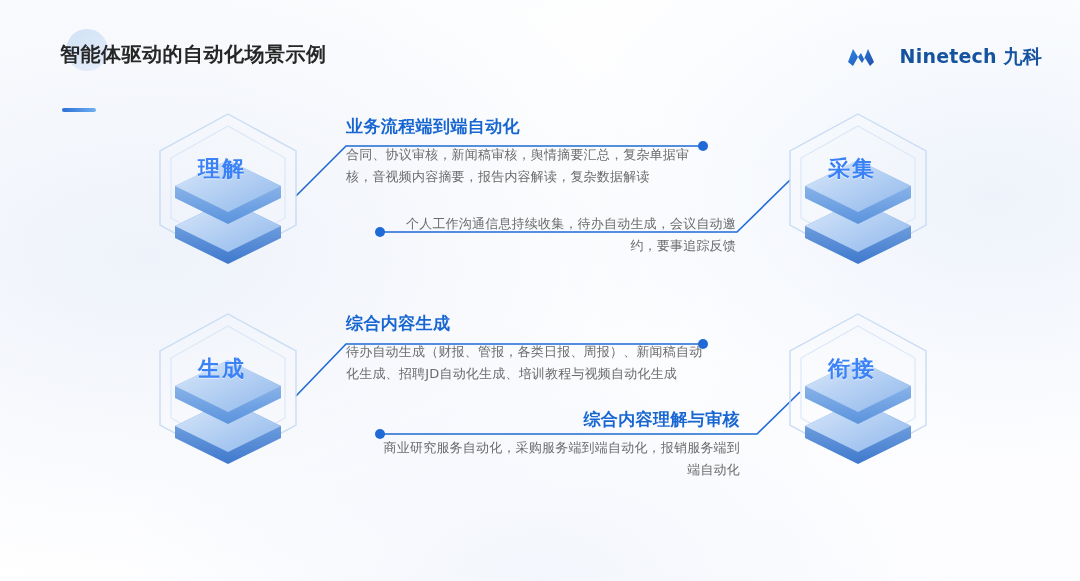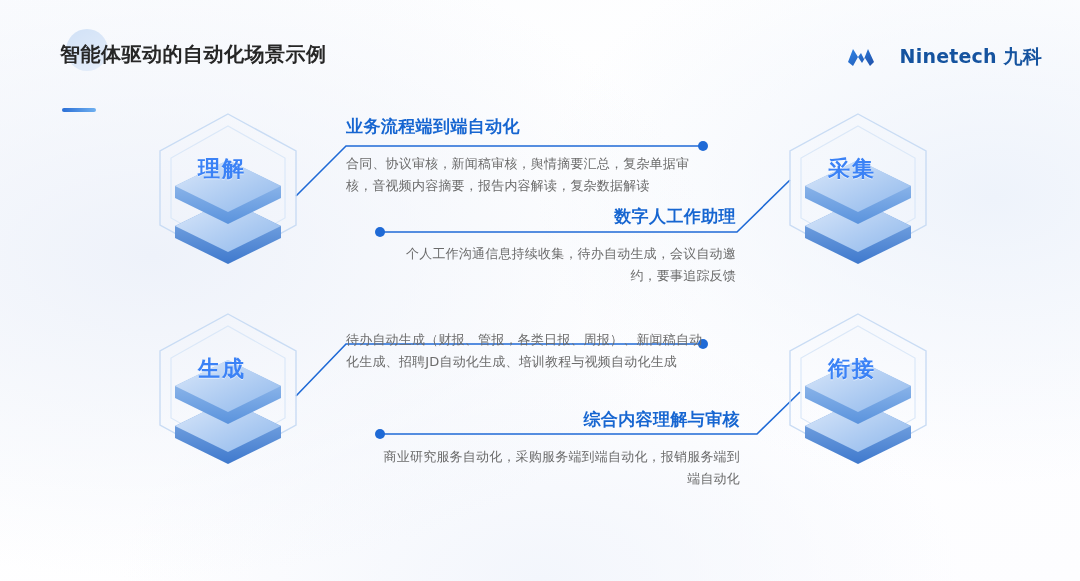--- a/index.html
+++ b/index.html
@@ -64,21 +64,21 @@
   .links { position: absolute; left: 0; top: 0; width: 1080px; height: 581px; pointer-events: none; }
 
   
   .block { position: absolute; }
   .block h3 {
     font-size: 17px; font-weight: 700; color: #1766d1; letter-spacing: .4px;
     font-family: "DejaVu Sans", "Liberation Sans", sans-serif;
     white-space: nowrap; line-height: 1.25;
   }
   .block p {
-    margin-top: 16px;
+    margin-top: 7px;
     font-size: 13px; line-height: 22px; color: #6b6b6b;
     font-family: "DejaVu Sans", "Liberation Sans", sans-serif;
     letter-spacing: .2px;
   }
   .block.right-al { text-align: right; }
 
   #block-1 { left: 346px; top: 116px; width: 360px; }
   #block-2 { left: 380px; top: 206px; width: 356px; }
   #block-3 { left: 346px; top: 313px; width: 362px; }
   #block-4 { left: 380px; top: 409px; width: 360px; }
@@ -203,24 +203,24 @@
   </svg>
   <div class="hex-label">衔接</div>
 </div>
 
 <div class="block" id="block-1">
   <h3>业务流程端到端自动化</h3>
   <p>合同、协议审核，新闻稿审核，舆情摘要汇总，复杂单据审核，音视频内容摘要，报告内容解读，复杂数据解读</p>
 </div>
 
 <div class="block right-al" id="block-2">
-  <h3>数字人工作助理</h3>
   <p>个人工作沟通信息持续收集，待办自动生成，会议自动邀约，要事追踪反馈</p>
 </div>
 
 <div class="block" id="block-3">
+  <h3>综合内容生成</h3>
   <p>待办自动生成（财报、管报，各类日报、周报）、新闻稿自动化生成、招聘JD自动化生成、培训教程与视频自动化生成</p>
 </div>
 
 <div class="block right-al" id="block-4">
   <h3>综合内容理解与审核</h3>
   <p>商业研究服务自动化，采购服务端到端自动化，报销服务端到端自动化</p>
 </div>
 
 </body></html>

